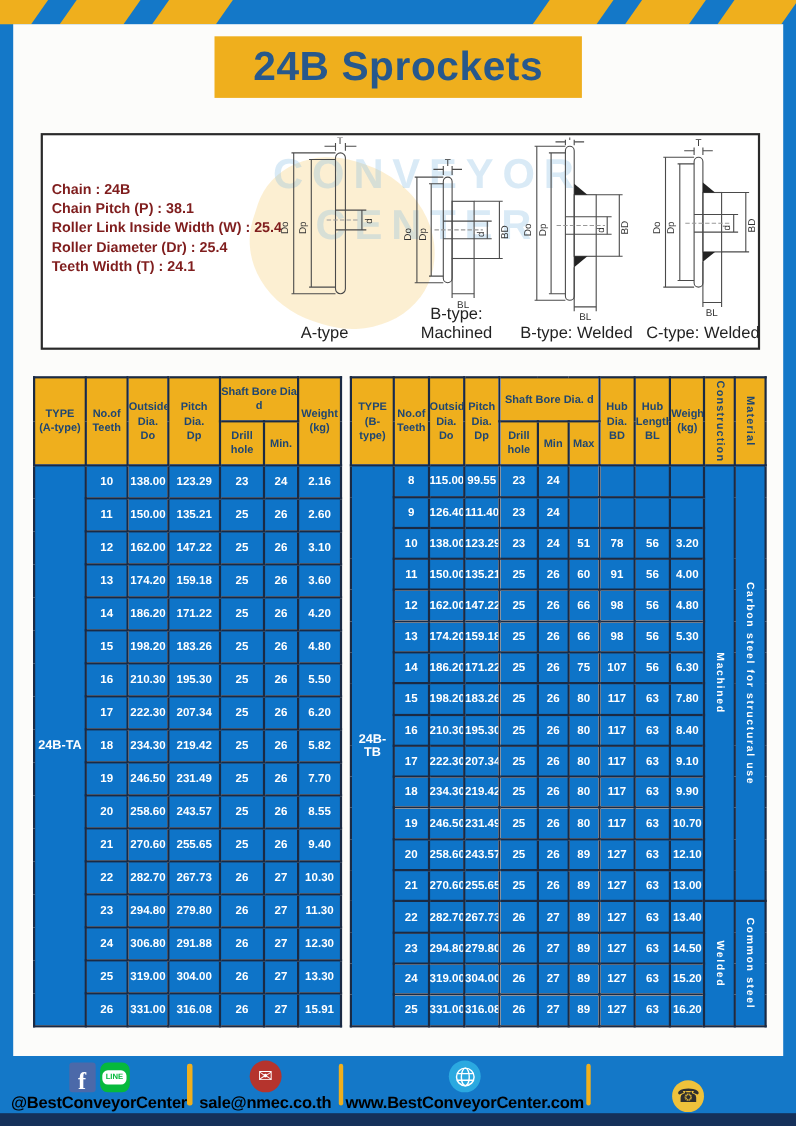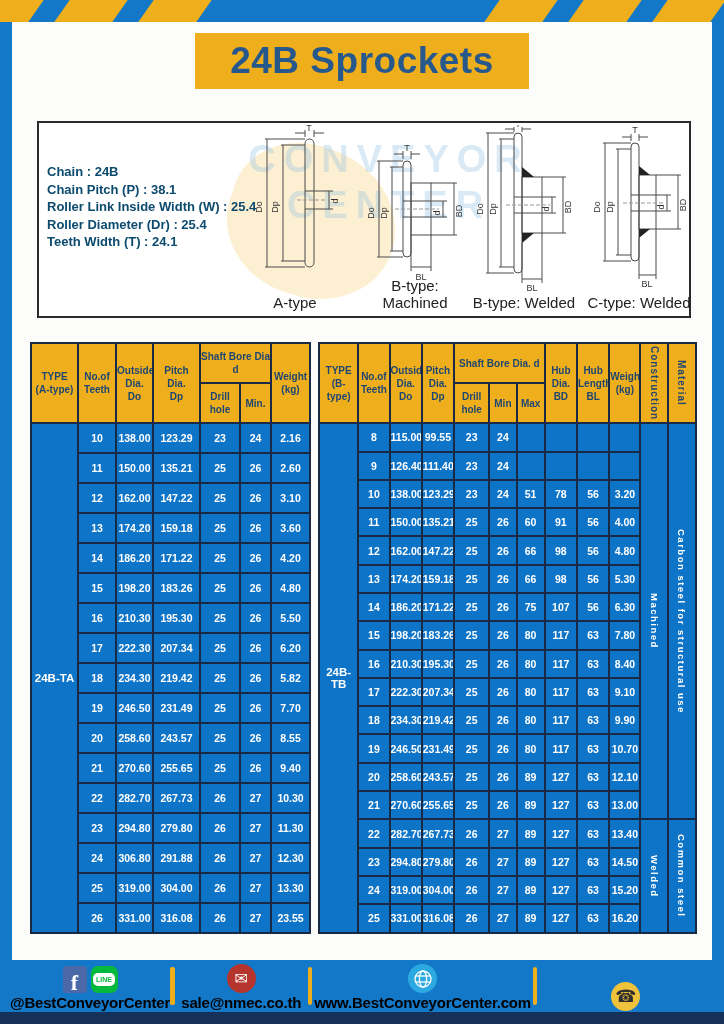--- a/index.html
+++ b/index.html
@@ -10,21 +10,21 @@
   
   .white{position:absolute;left:12px;right:12px;top:22px;height:938px;background:#FCFCFA;}
   
   .banner{position:absolute;left:50%;transform:translateX(-50%);top:33px;width:334px;height:56px;
           background:#EFAF1D;display:flex;align-items:center;justify-content:center;}
   .banner span{font-size:37px;font-weight:bold;color:#27588C;letter-spacing:.5px;}
   
   .panel{position:absolute;left:37px;top:121px;width:654px;height:197px;background:#fff;
          border:2px solid #2a2a2a;box-sizing:border-box;}
   .specs{position:absolute;left:8px;top:40px;width:300px;}
-  .specs div{font-size:13px;font-weight:bold;color:#0c4a6e;line-height:17.5px;white-space:nowrap;}
+  .specs div{font-size:13px;font-weight:bold;color:#7f1d1d;line-height:17.5px;white-space:nowrap;}
   .wm{position:absolute;left:170px;top:14px;width:360px;text-align:center;pointer-events:none;}
   .wm-blob{position:absolute;left:18px;top:10px;width:170px;height:150px;background:rgba(242,183,48,.22);
            border-radius:45% 55% 50% 50%;transform:rotate(18deg);}
   .wm-text{position:relative;font-weight:bold;font-size:38px;letter-spacing:8px;line-height:1.2;
            color:rgba(130,185,225,.30);}
   .fig{position:absolute;top:2px;width:104px;height:190px;}
   .fig svg{display:block;}
   .fig .cap{position:absolute;left:0;right:0;bottom:4px;text-align:center;font-size:15px;color:#222;}
   .fig svg text{font-size:9px;fill:#333;font-family:"Liberation Sans",sans-serif;}
   
@@ -392,21 +392,21 @@
           <td>26</td>
           <td>27</td>
           <td>13.30</td>
         </tr>
         <tr>
           <td>26</td>
           <td>331.00</td>
           <td>316.08</td>
           <td>26</td>
           <td>27</td>
-          <td>23.55</td>
+          <td>15.91</td>
         </tr>
       </tbody>
   </table>
 
   <table class="tblB">
     <colgroup>
       <col style="width:39px">
         <col style="width:31px">
         <col style="width:32px">
         <col style="width:32px">

